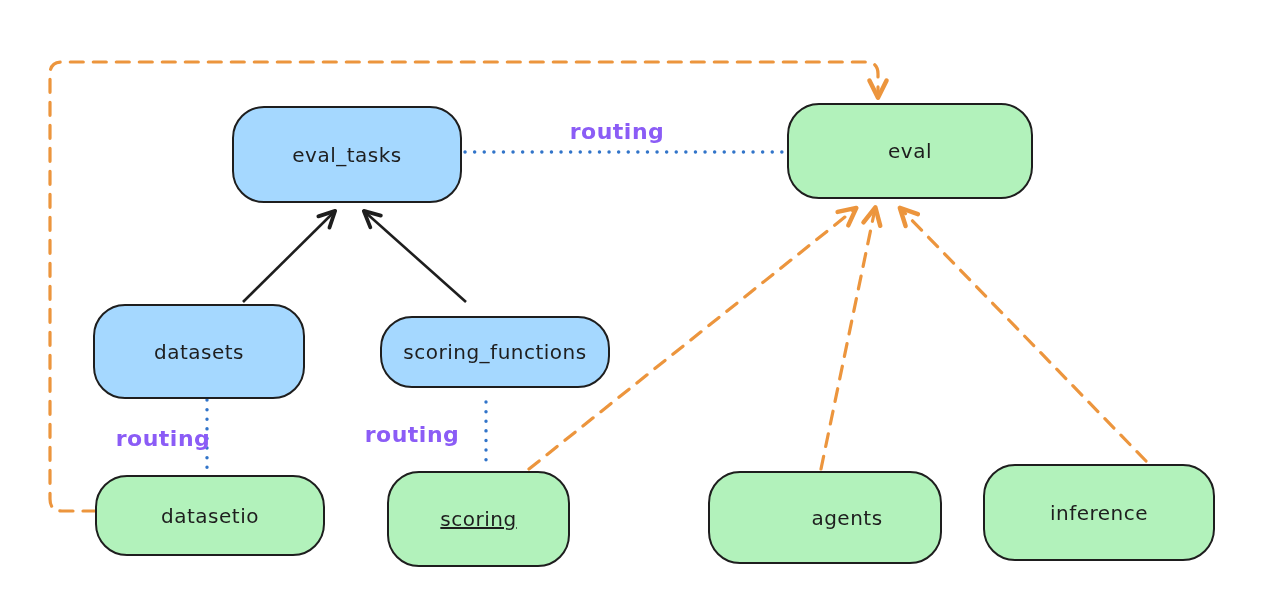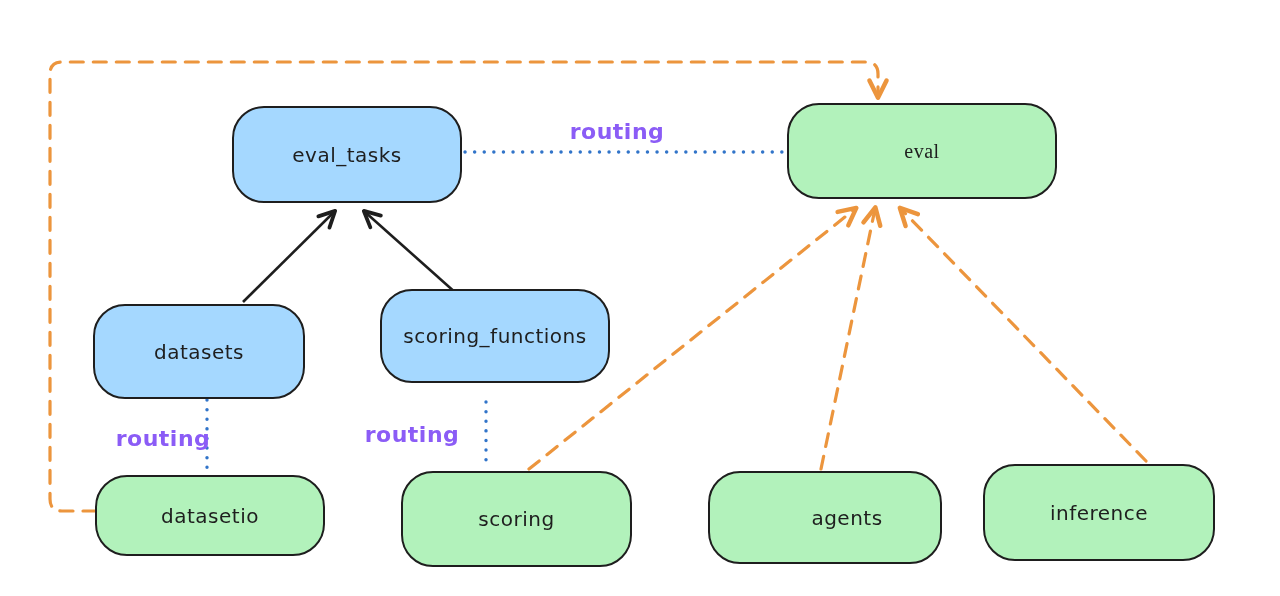--- a/index.html
+++ b/index.html
@@ -61,37 +61,37 @@
     <path class="orange-edge" d="M96,511 L62,511 Q50,511 50,499 L50,74 Q50,62 62,62 L866,62 Q878,62 878,74 L878,96" marker-end="url(#ah-orange)"></path>
     <path class="orange-edge" d="M529,469 L855,209" marker-end="url(#ah-orange)"></path>
     <path class="orange-edge" d="M821,469 L875,209" marker-end="url(#ah-orange)"></path>
     <path class="orange-edge" d="M1146,461 L901,209" marker-end="url(#ah-orange)"></path>
   </svg>
 
   <div class="node blue" style="left:232px;top:106px;width:230px;height:97px;">
     <span>eval_tasks</span>
   </div>
 
-  <div class="node green" style="left:787px;top:103px;width:270px;height:96px;font-family:Liberation Serif, serif;">
+  <div class="node green" style="left:787px;top:103px;width:246px;height:96px;">
     <span>eval</span>
   </div>
 
   <div class="node blue" style="left:93px;top:304px;width:212px;height:95px;justify-content:center;">
     <span>datasets</span>
   </div>
 
-  <div class="node blue" style="left:380px;top:289px;width:230px;height:94px;">
+  <div class="node blue" style="left:380px;top:316px;width:230px;height:72px;">
     <span>scoring_functions</span>
   </div>
 
   <div class="node green" style="left:95px;top:475px;width:230px;height:81px;">
     <span>datasetio</span>
   </div>
 
-  <div class="node green" style="left:401px;top:471px;width:231px;height:96px;">
+  <div class="node green" style="left:387px;top:471px;width:183px;height:96px;text-decoration:underline;">
     <span>scoring</span>
   </div>
 
   <div class="node green" style="left:708px;top:471px;width:234px;height:93px;padding-left:44px;">
     <span>agents</span>
   </div>
 
   <div class="node green" style="left:983px;top:464px;width:232px;height:97px;">
     <span>inference</span>
   </div>

